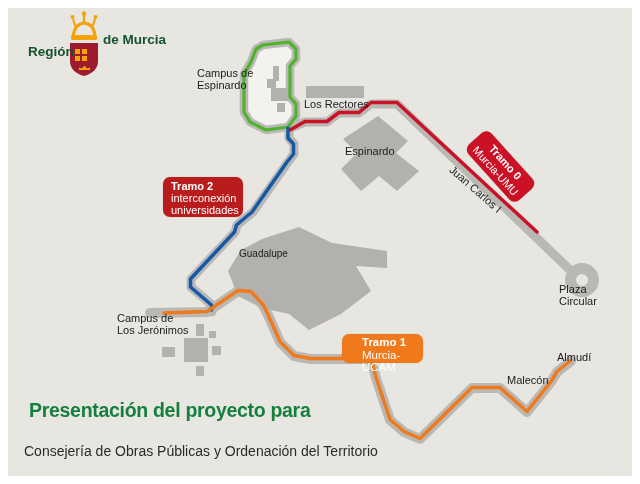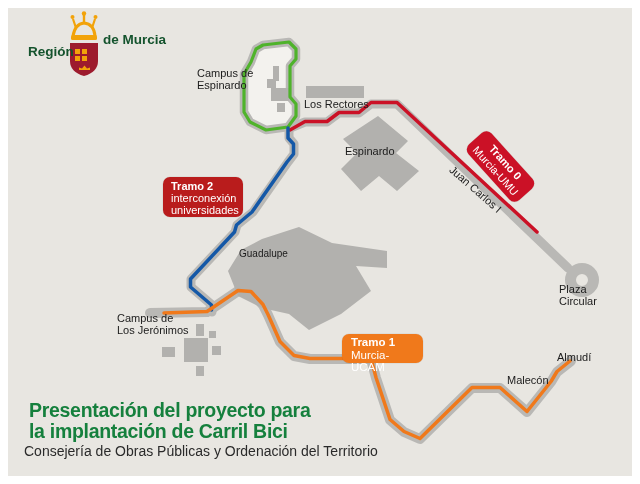--- a/index.html
+++ b/index.html
@@ -10,21 +10,21 @@
   .lbl{position:absolute;font-size:11px;line-height:11.5px;color:#1b1b1b;white-space:nowrap;}
   .lbl span{display:block;}
   .badge{position:absolute;color:#ffffff;border-radius:7px;box-shadow:0 0 0 0.5px rgba(0,0,0,0.08);}
   .badge .b1{font-weight:bold;}
   .badge span{display:block;}
   .badge-t0{left:463px;top:151px;width:75px;height:31px;background:#cb1126;
             transform:rotate(48deg);text-align:center;font-size:11px;line-height:12.5px;padding-top:3px;box-sizing:border-box;}
   .badge-t2{left:163px;top:177px;width:80px;height:40px;background:#b91c1c;
             font-size:11px;line-height:11.8px;padding:4px 0 8px 8px;box-sizing:border-box;}
   .badge-t1{left:342px;top:334px;width:81px;height:29px;background:#f0791b;
-            font-size:11.5px;line-height:12.5px;padding:2px 0 0 9px;box-sizing:border-box;}
+            font-size:11.5px;line-height:12.5px;padding:2px 0 0 20px;box-sizing:border-box;}
   .juancarlos{left:430px;top:184px;width:90px;text-align:center;transform:rotate(41deg);}
   .logo-txt{position:absolute;font-weight:bold;font-size:13.5px;color:#14532d;}
   .title{position:absolute;left:29px;top:400px;font-weight:bold;font-size:19.5px;
          line-height:20.5px;color:#15803d;letter-spacing:-0.3px;}
   .subtitle{position:absolute;left:24px;top:443px;font-size:14px;color:#2a2a2a;text-align:center;}
 </style>
 </head>
 <body>
 
 <div class="page">
@@ -120,16 +120,15 @@
     <span>interconexión</span>
     <span>universidades</span>
   </div>
   <div class="badge badge-t1">
     <span class="b1">Tramo 1</span>
     <span>Murcia-UCAM</span>
   </div>
 
   <div class="title">
     <span style="display:block;">Presentación del proyecto para</span>
-    <span style="display:block;">la implantación de Carril Bici</span>
   </div>
   <div class="subtitle">Consejería de Obras Públicas y Ordenación del Territorio</div>
 </div>
 
 </body></html>

